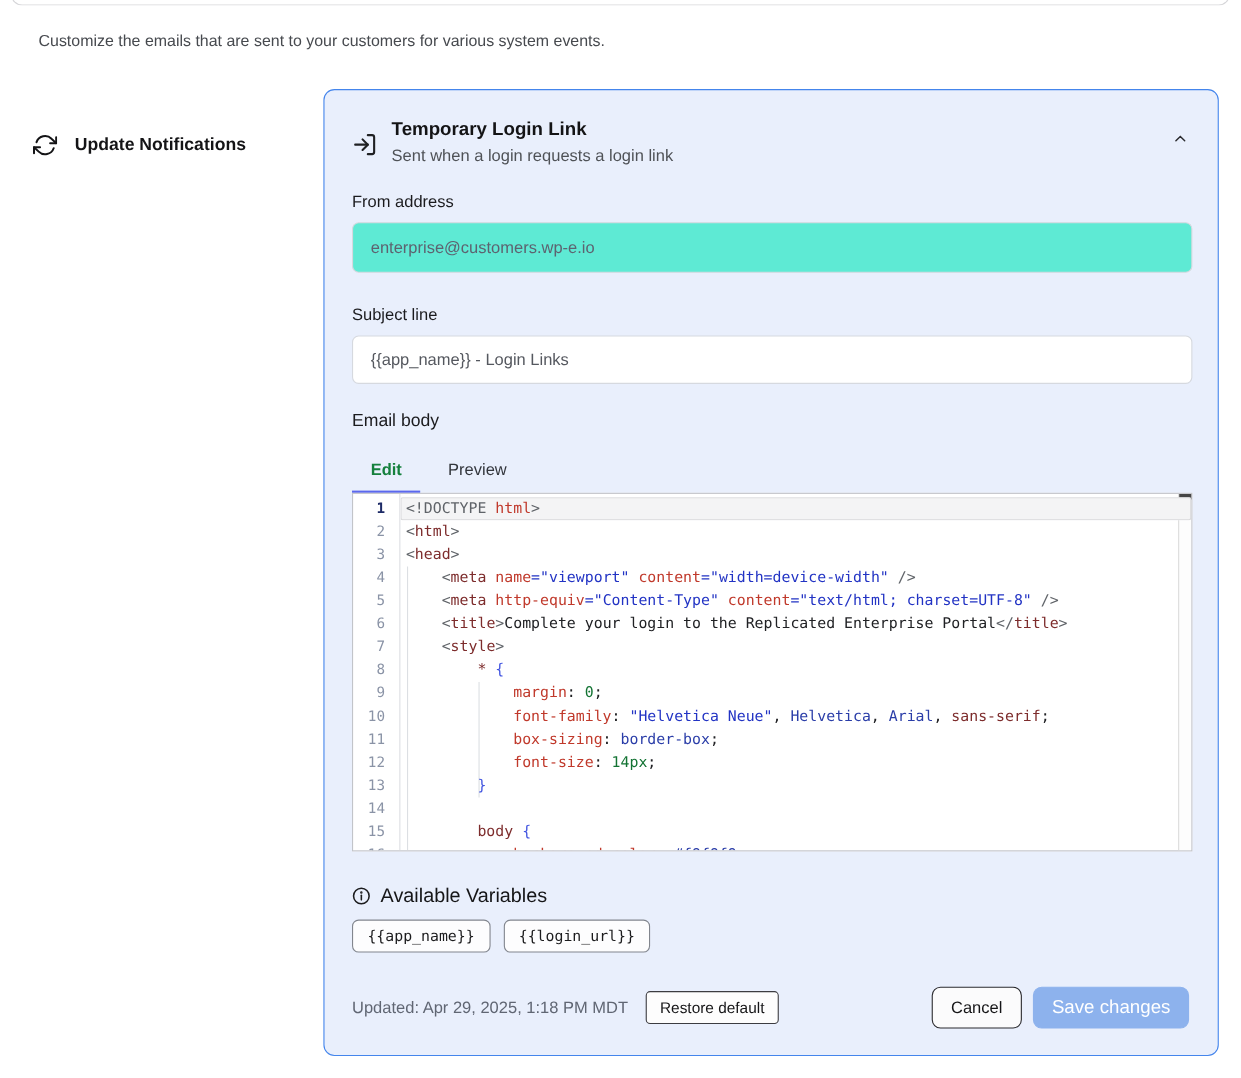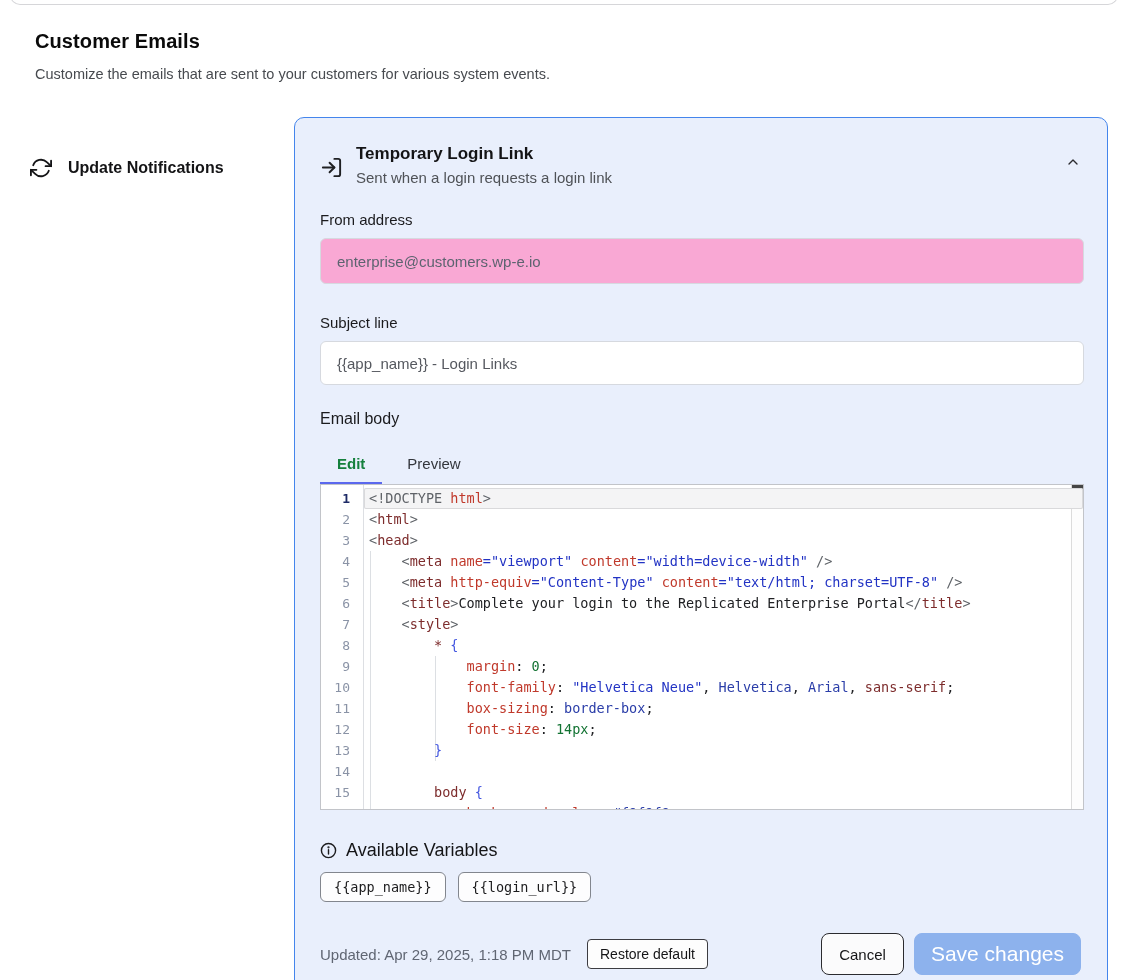--- a/index.html
+++ b/index.html
@@ -33,21 +33,21 @@
   .panel-head .icn { margin-top: 12px; margin-right: 13px; display: flex; }
   .panel-title { font-size: 17px; font-weight: 700; color: #141416; }
   .panel-sub { margin-top: 5px; font-size: 15px; color: #4f5257; }
   .collapse-btn { margin-left: auto; margin-top: 10px; background: none; border: none;
     cursor: pointer; display: flex; }
 
   .field-label { margin-top: 25px; font-size: 15px; color: #1b1b1e; }
   .txt-input { margin-top: 10px; width: 764px; height: 46px; border: 1px solid #d6d9df;
     border-radius: 6px; padding: 0 16px; font-size: 15px; color: #5d6370;
     font-family: "Liberation Sans", sans-serif; }
-  .txt-input.muted { background: #f9a8d4; }
+  .txt-input.muted { background: #5eead4; }
   .txt-input.white { background: #ffffff; height: 44px; color: #55585f; }
 
   
   .tabs { display: flex; margin-top: 17px; }
   .tab { padding: 10px 17px 13px 17px; font-size: 15px; color: #33363c;
     background: none; border: none; cursor: pointer;
     font-family: "Liberation Sans", sans-serif; margin-right: 8px; }
   .tab.active { color: #15803d; font-weight: 700; border-bottom: 3px solid #5b68ee; padding-bottom: 10px; }
 
   
@@ -90,31 +90,30 @@
   
   .panel-footer { display: flex; align-items: center; margin-top: 31px; justify-content: space-between; }
   .updated { font-size: 15px; color: #606673; }
   .btn { font-family: "Liberation Sans", sans-serif; cursor: pointer; }
   .btn-restore { margin-left: 16px; background: #fdfdfd; border: 1px solid #3c3c41;
     border-radius: 4px; padding: 6px 12px; font-size: 14px; color: #151517; }
   .footer-right { margin-left: auto; display: flex; gap: 10px; }
   .btn-cancel { background: #fbfbfc; border: 1px solid #2b2b2f; border-radius: 8px;
     padding: 8px 17px; font-size: 15px; color: #151517; }
   .btn-save { background: #8db2ed; border: 1px solid #8db2ed; border-radius: 8px;
-    padding: 8px 16px; font-size: 21px; color: #ffffff; }
+    padding: 8px 16px; font-size: 17px; color: #ffffff; }
 
   svg { display: block; }
 </style>
 </head>
 <body>
 
 <div class="top-edge"></div>
 
 <div class="page-header">
-  <div class="page-title">Customer Emails</div>
   <div class="page-sub">Customize the emails that are sent to your customers for various system events.</div>
 </div>
 
 <div class="content">
 
   <div class="sidebar">
     <div class="side-item plain">
       <span class="icn">
         <svg width="22" height="22" viewBox="0 0 24 24" fill="none" stroke="#141416" stroke-width="2" stroke-linecap="round" stroke-linejoin="round">
           <polyline points="23 4 23 10 17 10"></polyline>

